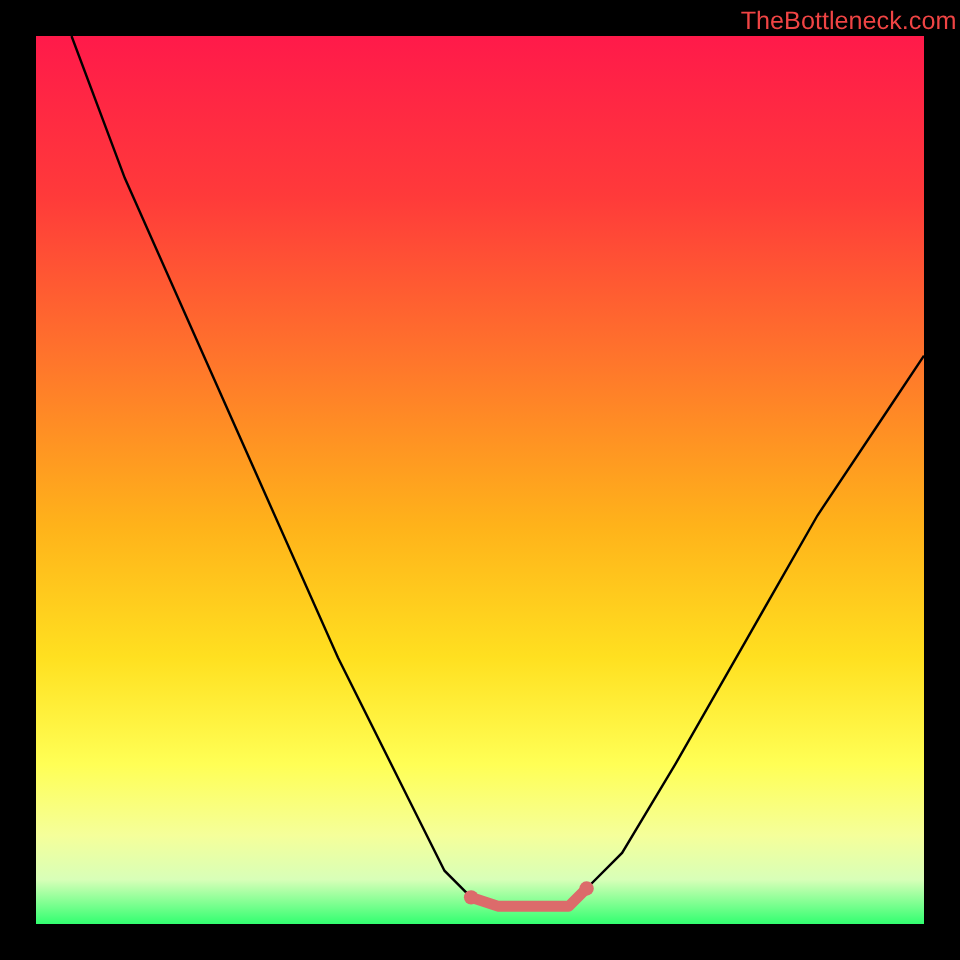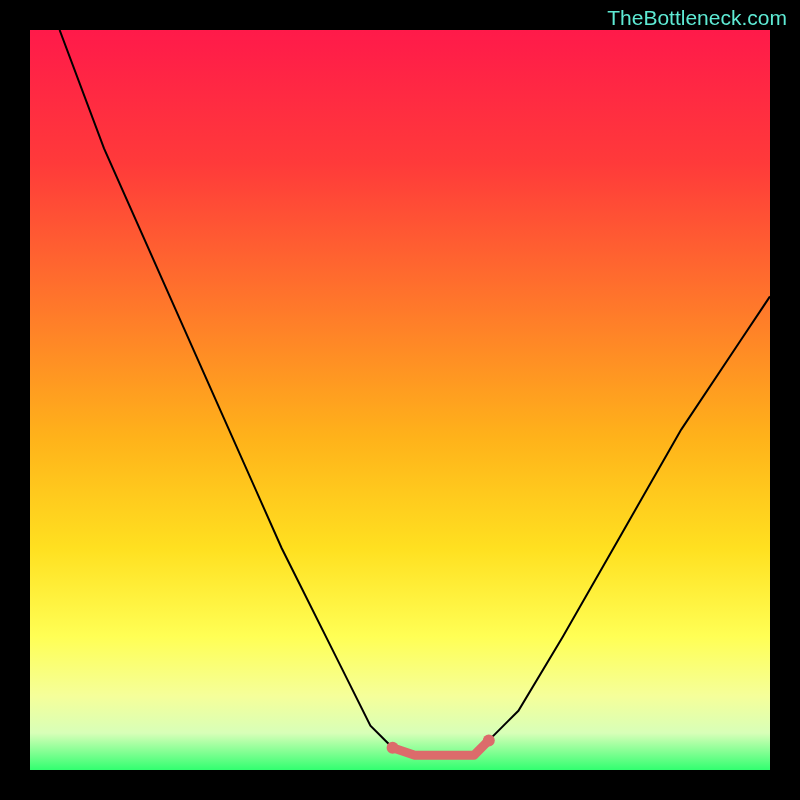--- a/index.html
+++ b/index.html
@@ -7,22 +7,22 @@
     padding: 0;
     width: 800px;
     height: 800px;
     background: #000;
     position: relative;
     font-family: Arial, sans-serif;
   }
   .watermark {
     position: absolute;
     top: 6px;
-    right: 13px;
-    color: #5eead4;
+    right: 3px;
+    color: #ef4444;
     font-size: 21px;
     font-weight: 500;
     z-index: 10;
   }
   .plot-area {
     position: absolute;
     left: 30px;
     top: 30px;
     width: 740px;
     height: 740px;

